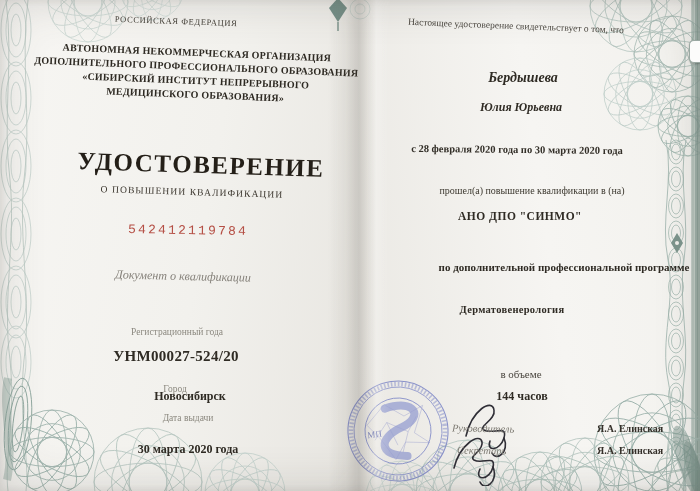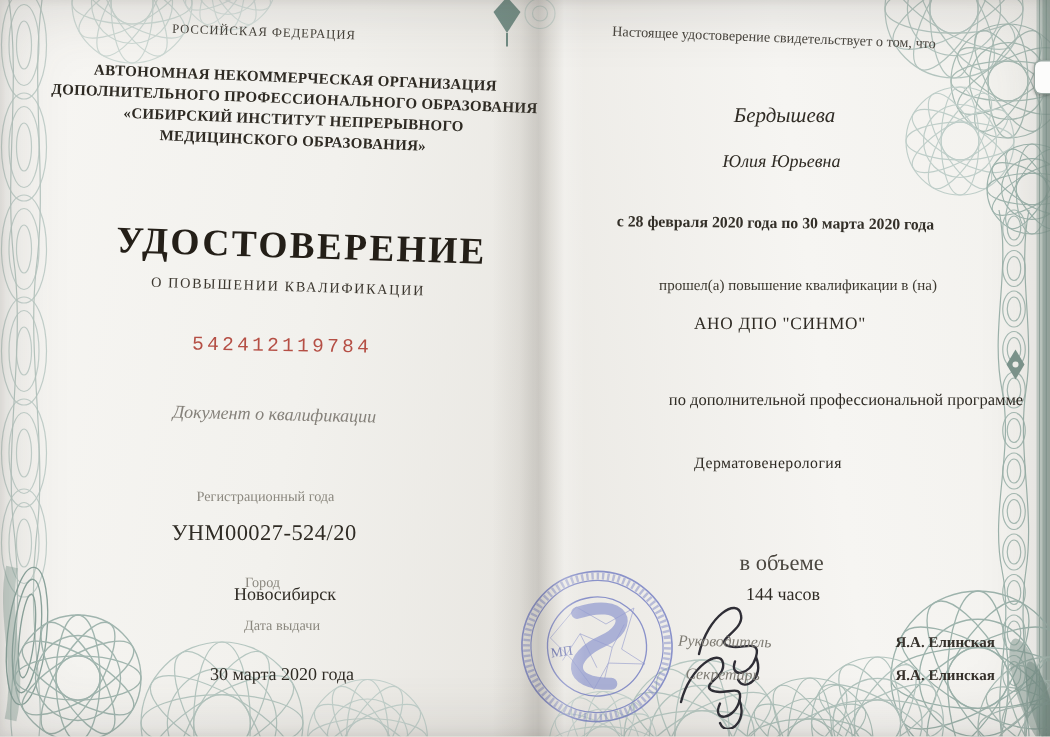--- a/index.html
+++ b/index.html
@@ -15,21 +15,21 @@
   .fold{position:absolute;left:328px;top:0;width:62px;height:491px;z-index:4;pointer-events:none;
     background:linear-gradient(90deg,rgba(110,104,92,0) 0%,rgba(110,104,92,.10) 30%,rgba(74,69,60,.20) 50%,rgba(110,104,92,.10) 63%,rgba(255,255,255,.22) 78%,rgba(110,104,92,0) 100%);}
   .vignette{position:absolute;inset:0;z-index:6;pointer-events:none;
     box-shadow:inset 0 0 46px rgba(70,66,58,.20), inset 0 0 8px rgba(70,66,58,.12);}
   .deco{position:absolute;left:0;top:0;z-index:1;}
   .seal-svg{position:absolute;left:342px;top:378px;z-index:2;}
   .sig-svg{position:absolute;left:448px;top:396px;z-index:3;}
   .t{position:absolute;white-space:nowrap;z-index:3;}
   .c{transform:translateX(-50%);}
   .gray{color:#8b887f;}
-  .bold{font-weight:normal;color:#2f2b24;}
+  .bold{font-weight:bold;color:#2f2b24;}
   .ital{font-style:italic;}
   
   .country{left:176px;top:16px;font-size:8.5px;letter-spacing:.6px;color:#46423a;transform:translateX(-50%) rotate(2deg);}
   .org{left:196px;top:46px;font-size:10px;font-weight:bold;line-height:14px;text-align:center;color:#2e2a23;
        transform:translateX(-50%) rotate(2.3deg);letter-spacing:.2px;}
   .org span{display:block;}
   .title{left:201px;top:151px;font-size:25px;font-weight:600;letter-spacing:1.5px;color:#241f18;transform:translateX(-50%) rotate(1.8deg);}
   .subtitle{left:192px;top:187px;font-size:9.5px;letter-spacing:1.1px;color:#3c372f;transform:translateX(-50%) rotate(1.8deg);}
   .serial{left:188px;top:223px;font-family:"Liberation Mono",monospace;font-size:13px;letter-spacing:2.2px;
           color:#b54f45;transform:translateX(-50%) rotate(1deg);}
@@ -42,21 +42,21 @@
   .date-value{left:188px;top:442px;font-size:12px;}
   
   .intro{left:516px;top:21px;font-size:9.5px;color:#4a463f;transform:translateX(-50%) rotate(2.2deg);}
   .surname{left:523px;top:70px;font-size:14px;}
   .fio{left:521px;top:100px;font-size:12px;}
   .period{left:517px;top:144px;font-size:10.5px;font-weight:600;color:#332f28;transform:translateX(-50%) rotate(.6deg);}
   .action{left:532px;top:185px;font-size:10px;color:#3d3930;text-align:center;}
   .institution{left:520px;top:210px;font-size:11.5px;letter-spacing:.5px;}
   .program-label{left:516px;top:261px;font-size:11px;margin-left:48px;}
   .program{left:512px;top:304px;font-size:10.5px;letter-spacing:.3px;}
-  .volume-label{left:521px;top:368px;font-size:15px;color:#4a463f;}
+  .volume-label{left:521px;top:368px;font-size:11px;color:#4a463f;}
   .volume{left:522px;top:389px;font-size:12px;}
   .sig-label{font-size:10.5px;color:#7f7c74;font-style:italic;}
   .head-label{left:452px;top:423px;transform:rotate(1deg);}
   .sec-label{left:457px;top:445px;transform:rotate(1deg);}
   .sig-name{font-size:10px;font-weight:600;color:#35302a;}
   .head-name{left:597px;top:423px;}
   .sec-name{left:597px;top:445px;}
   .cursor{position:absolute;left:689px;top:40px;width:10px;height:21px;z-index:7;
     background:#fcfcfb;border:1px solid #9aa8a2;border-right:none;border-radius:5px 0 0 5px;
     box-shadow:0 1px 2px rgba(60,60,55,.3);}

